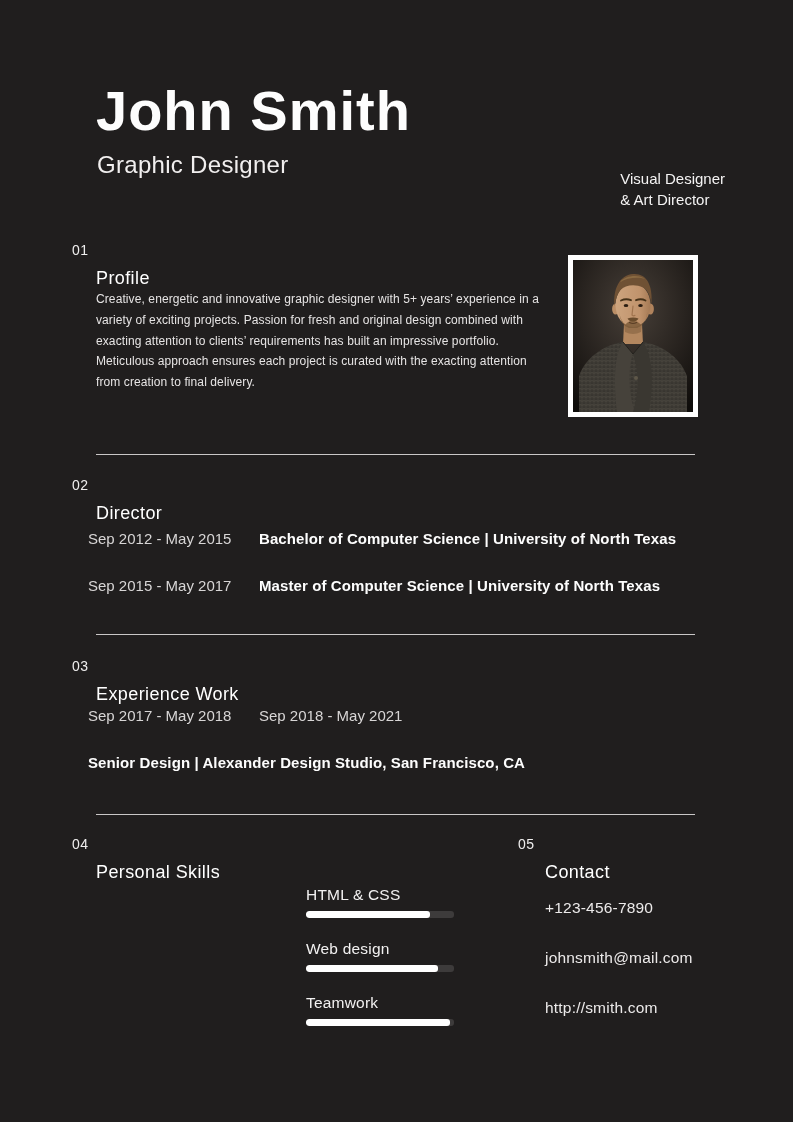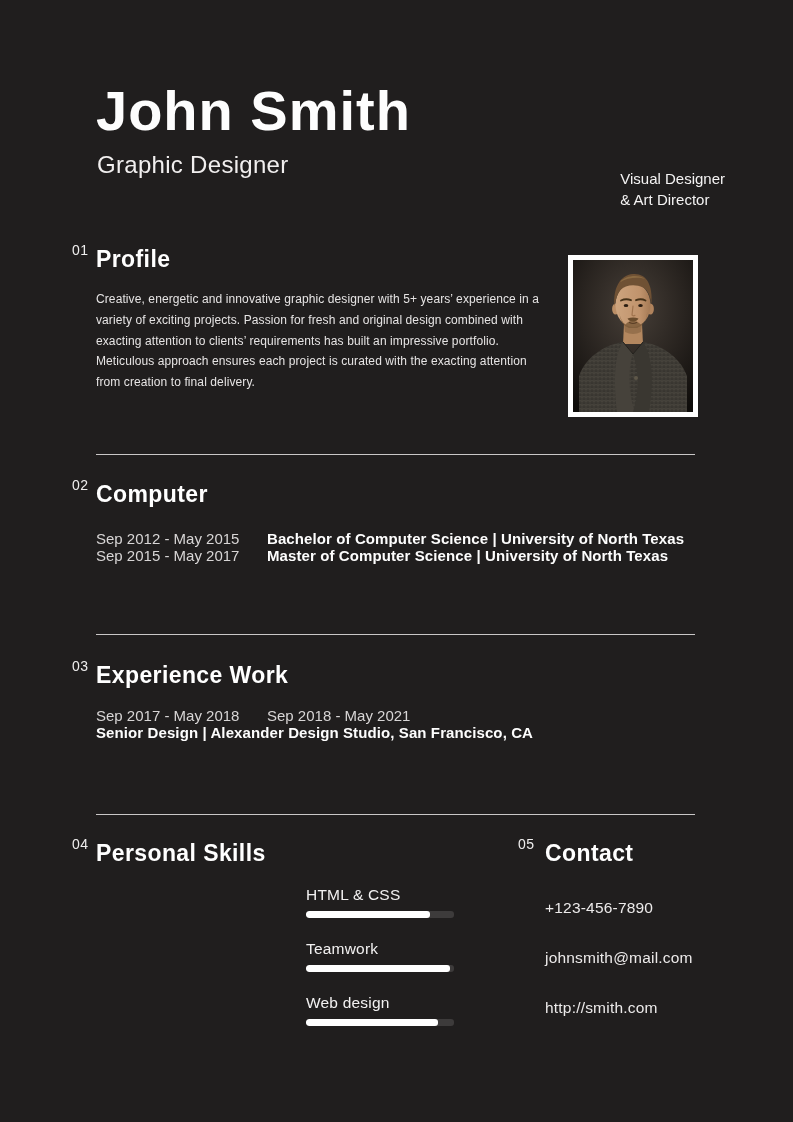--- a/index.html
+++ b/index.html
@@ -27,40 +27,41 @@
     position:absolute;right:101px;top:168px;
     font-size:15px;line-height:21px;color:#f4f3f3;
   }
   
   .sec-num{
     position:absolute;
     font-size:14px;font-weight:400;color:#efeeee;letter-spacing:.5px;
   }
   .sec-heading{
     position:absolute;
-    font-size:23px;font-weight:700;color:#ffffff;letter-spacing:.4px;
+    font-size:18px;font-weight:400;color:#ffffff;letter-spacing:.4px;
     white-space:nowrap;
+    margin-top:22px;
   }
   .divider{
     position:absolute;left:96px;width:599px;height:1px;background:#c9c7c7;
   }
   
   .profile-text{
     position:absolute;left:96px;top:289px;width:443px;
     font-size:12px;line-height:20.8px;color:#e6e4e4;letter-spacing:.1px;
   }
   .photo-frame{
     position:absolute;left:568px;top:255px;width:130px;height:162px;
     background:#ffffff;box-sizing:border-box;padding:5px;
   }
   .photo-frame svg{display:block;width:120px;height:152px;}
   
   .rows{
-    position:absolute;left:96px;width:620px;
-    display:grid;grid-template-columns:171px auto;
+    position:absolute;left:88px;width:620px;
+    display:grid;grid-template-columns:171px auto;row-gap:30px;
     font-size:15px;
   }
   .row-dates{color:#d8d6d6;font-weight:400;white-space:nowrap;}
   .row-detail{color:#fdfdfd;font-weight:700;white-space:nowrap;letter-spacing:.1px;}
   
   .skill-col{position:absolute;width:148px;}
   .skill-item{margin-bottom:22px;}
   .skill-label{font-size:15.5px;color:#f2f1f1;font-weight:400;margin-bottom:7px;letter-spacing:.2px;}
   .skill-track{
     width:148px;height:7px;background:#3d3b3b;border-radius:3px;overflow:hidden;
@@ -142,21 +143,21 @@
       <path d="M70,82 C78,94 82,116 76,152 L60,152 C68,128 64,104 60,94 Z" fill="#3a3731"></path>
       <path d="M50,82 L60,94 L70,82" stroke="#24221e" stroke-width="1" fill="none"></path>
       <circle cx="63" cy="118" r="2" fill="#5e5749"></circle>
       <rect x="0" y="0" width="120" height="152" fill="none"></rect>
     </svg>
   </div>
 
   <div class="divider" style="top:454px;"></div>
 
   <div class="sec-num" style="left:72px;top:477px;">02</div>
-  <div class="sec-heading" style="left:96px;top:481px;">Computer</div>
+  <div class="sec-heading" style="left:96px;top:481px;">Director</div>
   <div class="rows" style="top:530px;">
     <div class="row-dates">Sep 2012 - May 2015</div>
     <div class="row-detail">Bachelor of Computer Science | University of North Texas</div>
     <div class="row-dates">Sep 2015 - May 2017</div>
     <div class="row-detail">Master of Computer Science | University of North Texas</div>
   </div>
 
   <div class="divider" style="top:634px;"></div>
 
   <div class="sec-num" style="left:72px;top:658px;">03</div>
@@ -174,31 +175,31 @@
 
 
   <div class="skill-col" style="left:306px;top:886px;">
     <div class="skill-item">
       <div class="skill-label">HTML &amp; CSS</div>
       <div class="skill-track">
           <div class="skill-fill" style="width: 84%;"></div>
         </div>
     </div>
     <div class="skill-item">
+      <div class="skill-label">Web design</div>
+      <div class="skill-track">
+          <div class="skill-fill" style="width: 89%;"></div>
+        </div>
+    </div>
+    <div class="skill-item">
       <div class="skill-label">Teamwork</div>
       <div class="skill-track">
           <div class="skill-fill" style="width: 97%;"></div>
         </div>
     </div>
-    <div class="skill-item">
-      <div class="skill-label">Web design</div>
-      <div class="skill-track">
-          <div class="skill-fill" style="width: 89%;"></div>
-        </div>
-    </div>
   </div>
 
   <div class="sec-num" style="left:518px;top:836px;">05</div>
   <div class="sec-heading" style="left:545px;top:840px;">Contact</div>
   <div class="contact-item" style="top:899px;">+123-456-7890</div>
   <div class="contact-item" style="top:949px;">johnsmith@mail.com</div>
   <div class="contact-item" style="top:999px;">http://smith.com</div>
 
 </div>
 

